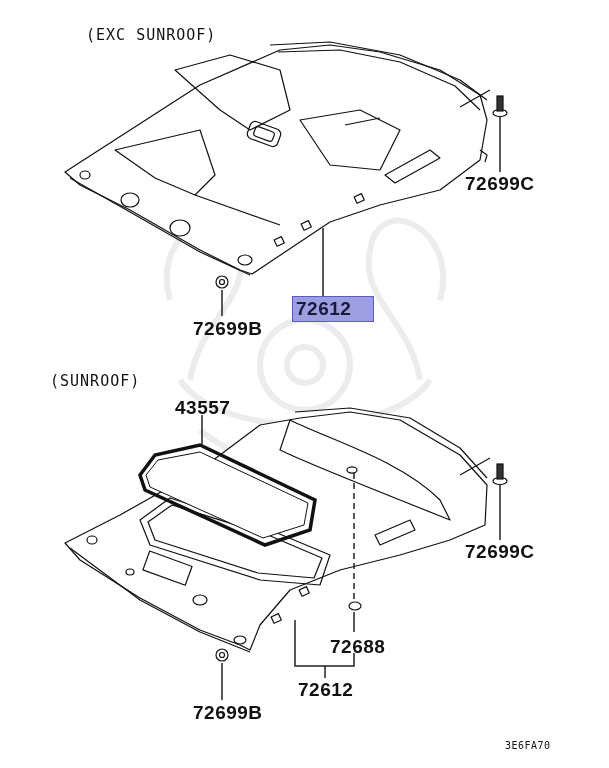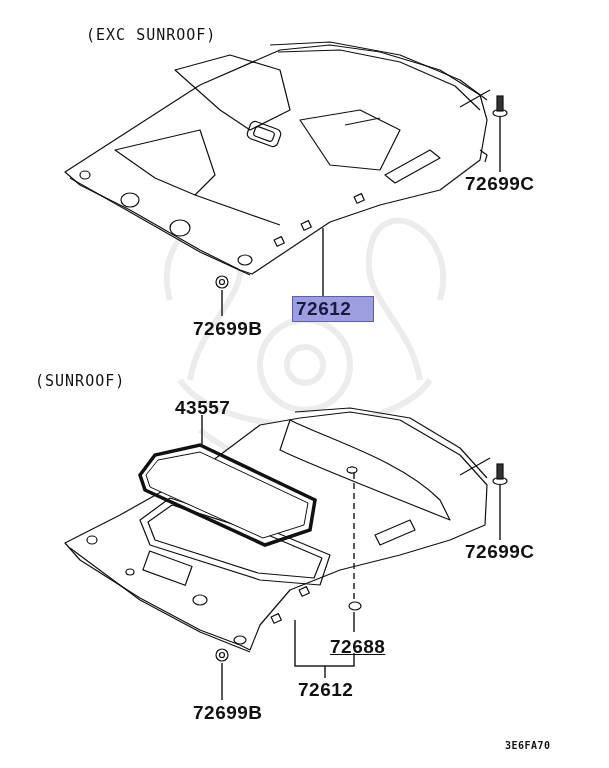--- a/index.html
+++ b/index.html
@@ -1,20 +1,20 @@
 <!DOCTYPE html>
 <html><head>
 <meta charset="utf-8">
 <style>
   html, body { margin: 0; padding: 0; background: #ffffff; }
   body { width: 609px; height: 768px; position: relative; overflow: hidden; font-family: "Liberation Sans", sans-serif; color: #111; }
   .section-title { position: absolute; font-family: "DejaVu Sans Mono", "Liberation Mono", monospace; font-size: 15px; letter-spacing: 1px; color: #111; }
   .part-label { position: absolute; font-family: "Liberation Sans", sans-serif; font-size: 19px; font-weight: bold; color: #111; letter-spacing: 0.5px; }
   .part-label.highlight { background: #9d9ee0; border: 1px solid #5a5cc0; padding: 1px 22px 1px 3px; color: #1a1a3a; }
-  .ref-code { position: absolute; font-family: "DejaVu Sans Mono", monospace; font-size: 10px; font-weight: bold; color: #111; letter-spacing: 0.5px; }
+  .ref-code { position: absolute; font-family: "DejaVu Sans Mono", monospace; font-size: 10px; font-weight: normal; color: #111; letter-spacing: 0.5px; }
   svg { position: absolute; left: 0; top: 0; }
 </style>
 </head>
 <body>
 
 <svg width="609" height="768" viewBox="0 0 609 768">
 
   <g fill="none" stroke="#ececec" stroke-width="6">
     <circle cx="305" cy="365" r="45"></circle>
     <circle cx="305" cy="365" r="18"></circle>
@@ -121,25 +121,25 @@
     <line x1="500" y1="485" x2="500" y2="540"></line>
     <line x1="354" y1="473" x2="354" y2="600" stroke-dasharray="6 4"></line>
     <line x1="354" y1="612" x2="354" y2="632"></line>
     <line x1="222" y1="663" x2="222" y2="700"></line>
     <polyline points="295,620 295,666 354,666 354,653"></polyline>
     <line x1="325" y1="666" x2="325" y2="678"></line>
   </g>
 </svg>
 
 <div class="section-title" style="left:38px; top:26px;margin-left:48px;">(EXC SUNROOF)</div>
-<div class="section-title" style="left:35px; top:372px;">(SUNROOF)</div>
+<div class="section-title" style="left:50px; top:372px;">(SUNROOF)</div>
 
 <div class="part-label" style="left:465px; top:173px;">72699C</div>
 <div class="part-label highlight" style="left:292px; top:296px;">72612</div>
 <div class="part-label" style="left:193px; top:318px;">72699B</div>
 
 <div class="part-label" style="left:175px; top:397px;">43557</div>
 <div class="part-label" style="left:465px; top:541px;">72699C</div>
-<div class="part-label" style="left:330px; top:636px;text-decoration:underline;">72688</div>
+<div class="part-label" style="left:330px; top:636px;">72688</div>
 <div class="part-label" style="left:298px; top:679px;">72612</div>
 <div class="part-label" style="left:193px; top:702px;">72699B</div>
 
 <div class="ref-code" style="left:505px; top:740px;">3E6FA70</div>
 
 </body></html>

